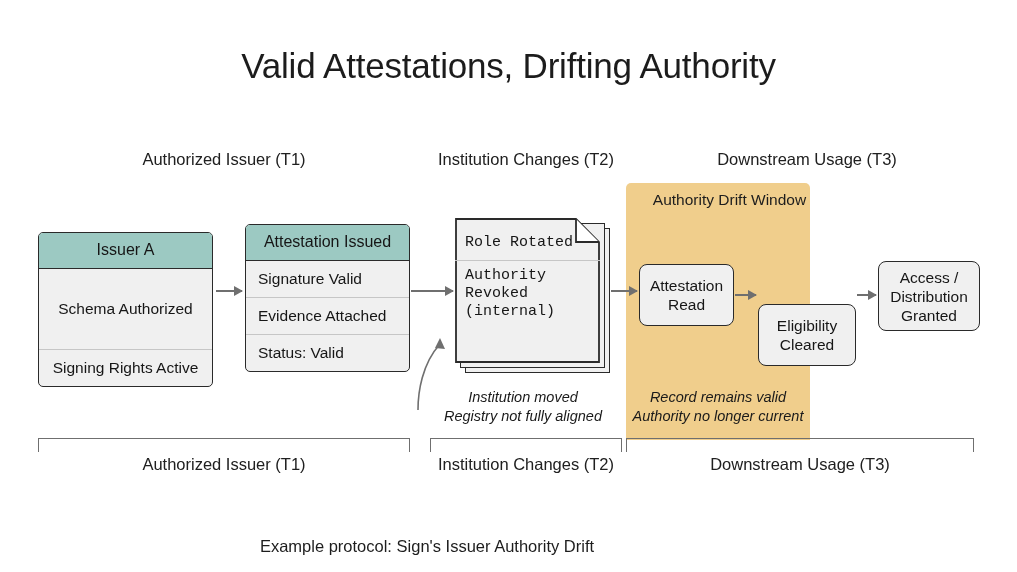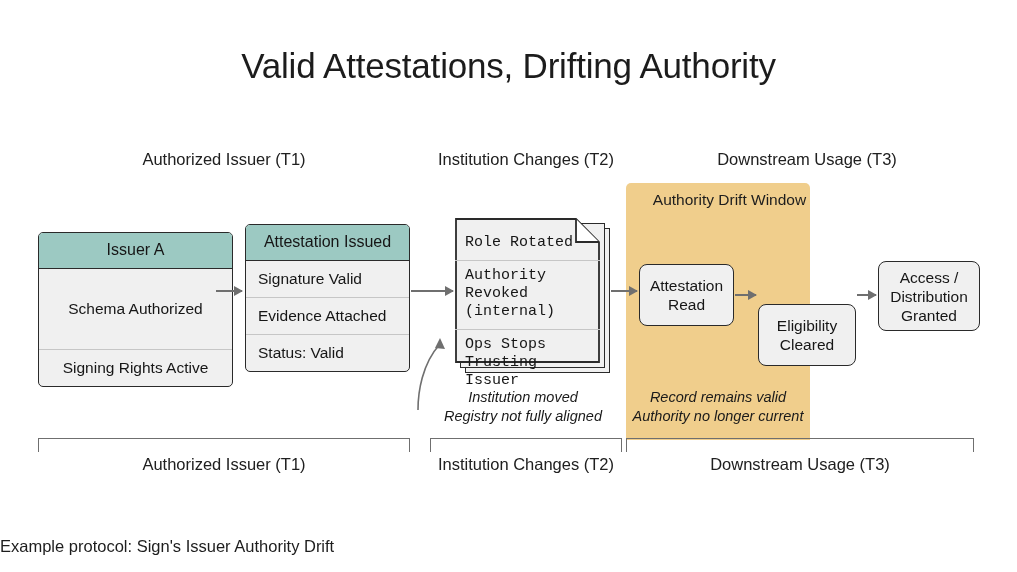--- a/index.html
+++ b/index.html
@@ -98,21 +98,21 @@
     color: #161616;
     padding: 9px 12px 9px;
     text-align: center;
     white-space: nowrap;
   }
   .card-row + .card-row {
     border-top: 1.2px solid #c6c6c6;
   }
 
   
-  #card-issuer  { left: 38px;  top: 232px; width: 195px; }
+  #card-issuer  { left: 38px;  top: 232px; width: 175px; }
   #card-issuer .card-row { text-align: center; margin-top: 22px; }
   
   #card-attestation { left: 245px; top: 224px; width: 165px; }
   #card-attestation .card-row { text-align: left; }
 
   
   .doc-stack {
     position: absolute;
     left: 455px;
     top: 218px;
@@ -246,21 +246,21 @@
   .phase-bottom.p1 { left: 38px;  width: 372px; }
   .phase-bottom.p2 { left: 430px; width: 192px; }
   .phase-bottom.p3 { left: 626px; width: 348px; }
 
   
   .footer {
     position: absolute;
     left: 0;
     top: 537px;
     width: 854px;
-    text-align: left;
+    text-align: center;
     font-size: 16.5px;
     color: #1d1d1d;
     white-space: nowrap;
   }
 </style>
 </head>
 <body>
 
 <div class="title">Valid Attestations, Drifting Authority</div>
 
@@ -295,24 +295,20 @@
     <svg width="145" height="145" viewBox="0 0 145 145">
       <path d="M1,1 L121,1 L144,24 L144,144 L1,144 Z" fill="#f0f0f0" stroke="#2a2a2a" stroke-width="1.8" stroke-linejoin="miter"></path>
       <path d="M121,1 L121,24 L144,24" fill="#ffffff" stroke="#2a2a2a" stroke-width="1.8" stroke-linejoin="miter"></path>
     </svg>
     <div class="doc-content">
       <div class="doc-row">Role Rotated</div>
       <div class="doc-row">
         <span>Authority Revoked</span><br>
         <span>(internal)</span>
       </div>
-      <div class="doc-row">
-        <span>Ops Stops</span><br>
-        <span>Trusting Issuer</span>
-      </div>
     </div>
   </div>
 </div>
 
 <div class="arrow" id="arrow-3"></div>
 
 <div class="curve-arrow">
   <svg width="70" height="84" viewBox="0 0 70 84">
     <path d="M14,80 C14,62 18,34 36,14" fill="none" stroke="#6f6f6f" stroke-width="1.6"></path>
     <polygon points="36,8 41,19 31,18" fill="#6f6f6f"></polygon>

